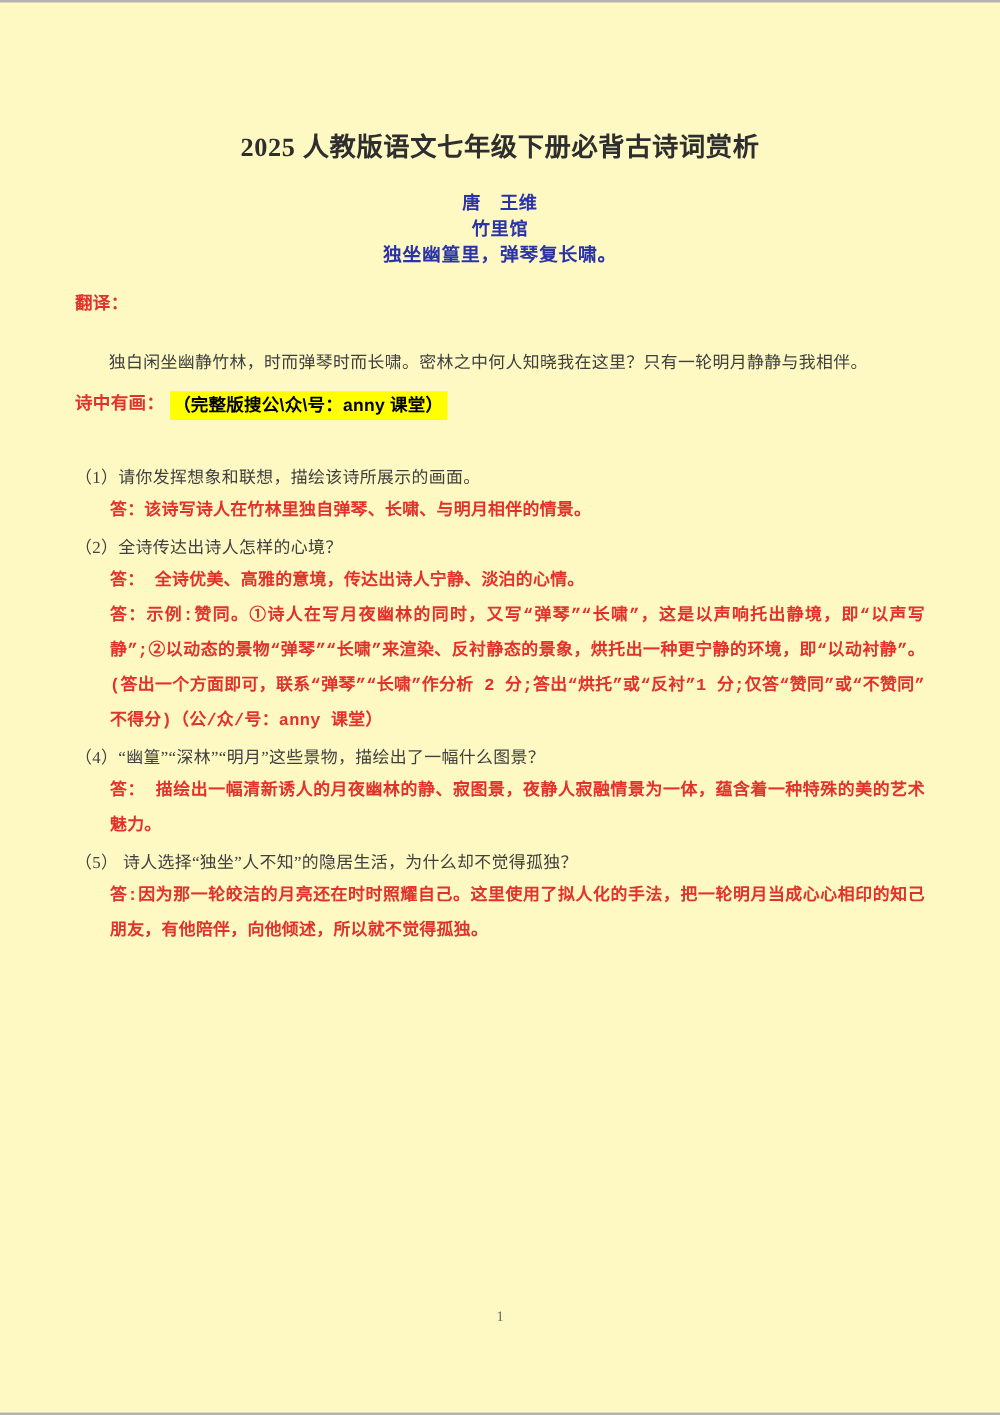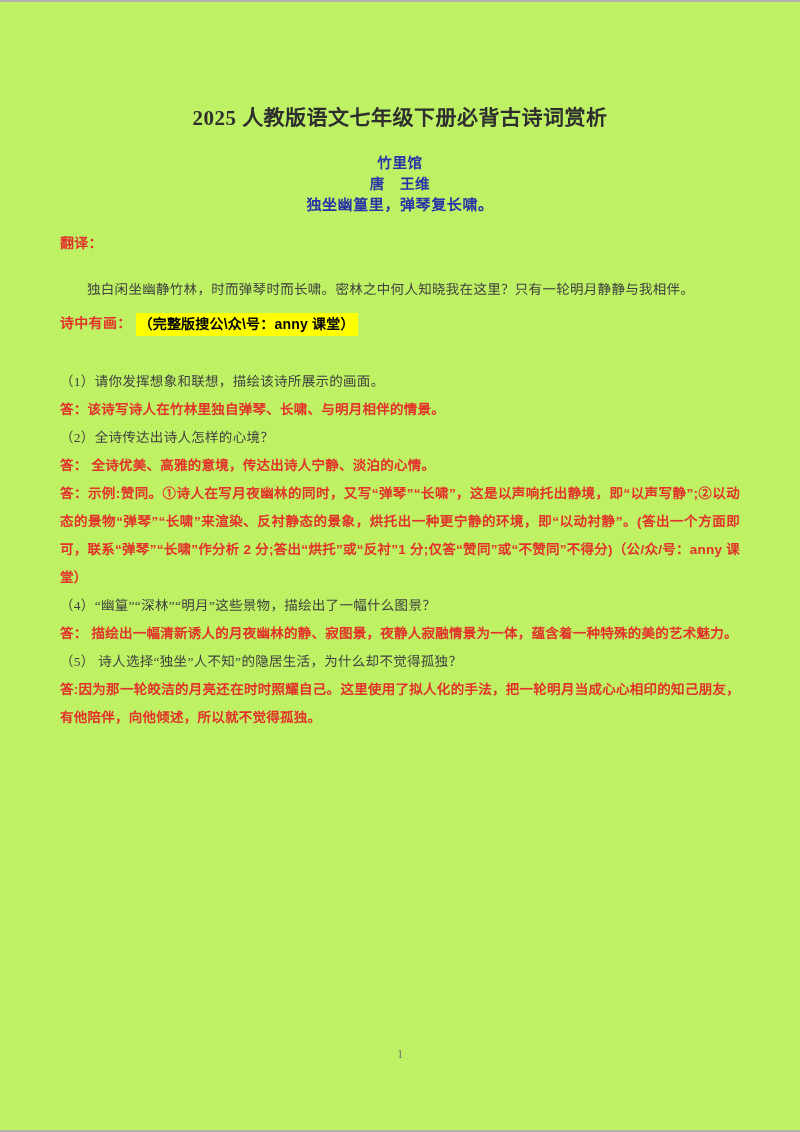--- a/index.html
+++ b/index.html
@@ -15,21 +15,21 @@
     font-family: "Liberation Serif", "DejaVu Serif", serif;
     color: #3b3b3b;
     overflow: hidden;
   }
 
   #page {
     position: relative;
     width: 800px;
     height: 1132px;
     box-sizing: border-box;
-    background: #bef264;
+    background: #fef9c3;
     border-top: 2px solid #b3b3b3;
     border-bottom: 2px solid #b3b3b3;
   }
 
   .sheet {
     position: absolute;
     left: 0;
     top: 0;
     width: 800px;
     padding: 0 60px;
@@ -102,21 +102,22 @@
     font-family: "Liberation Serif", "DejaVu Serif", serif;
   }
 
   .answer {
     color: #e2322b;
     font-weight: bold;
     font-size: 13.5px;
     line-height: 28px;
     letter-spacing: 0.25px;
     text-align: justify;
-    font-family: Liberation Sans, sans-serif;
+    font-family: Liberation Mono, monospace;
+    margin-left: 28px;
   }
 
   
   .row-translate-label { margin-top: 14px; }
   .row-translate-text  { margin-top: 18px; }
   .row-author-label    { margin-top: 6px; display: flex; align-items: center; gap: 4px; }
 
   .highlight {
     background: #ffff00;
     color: #000000;
@@ -148,22 +149,22 @@
 </style>
 </head>
 <body>
 
 <div id="page">
   <div class="sheet">
 
     <h1 class="doc-title">2025 人教版语文七年级下册必背古诗词赏析</h1>
 
     <div class="poem">
+      <div class="poem-line poem-author">唐　王维</div>
       <div class="poem-line poem-title">竹里馆</div>
-      <div class="poem-line poem-author">唐　王维</div>
       <div class="poem-line poem-verse">独坐幽篁里，弹琴复长啸。</div>
     </div>
 
     <div class="label-red row-translate-label">翻译：</div>
     <div class="para-black indent2 row-translate-text">独白闲坐幽静竹林，时而弹琴时而长啸。密林之中何人知晓我在这里？只有一轮明月静静与我相伴。</div>
 
     <div class="row-author-label">
       <span class="label-red">诗中有画：</span>
       <span class="highlight">（完整版搜公\众\号：anny 课堂）</span>
     </div>

